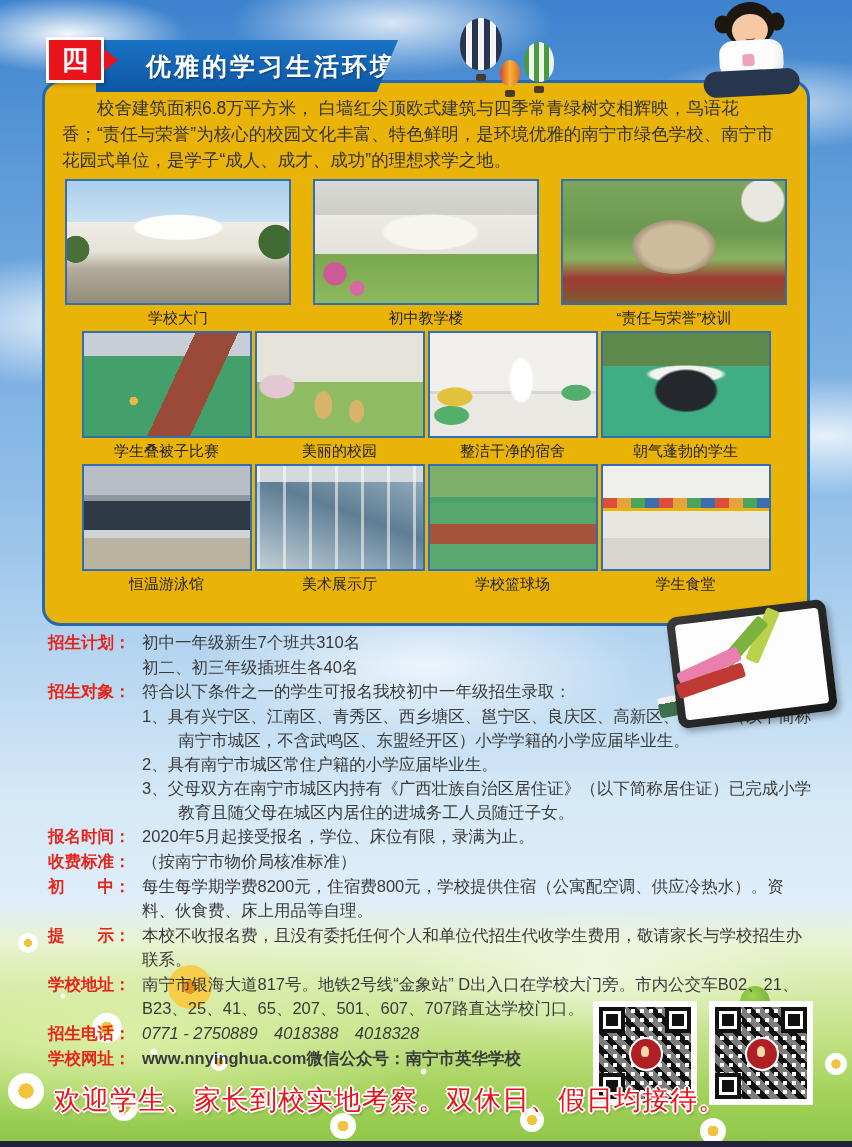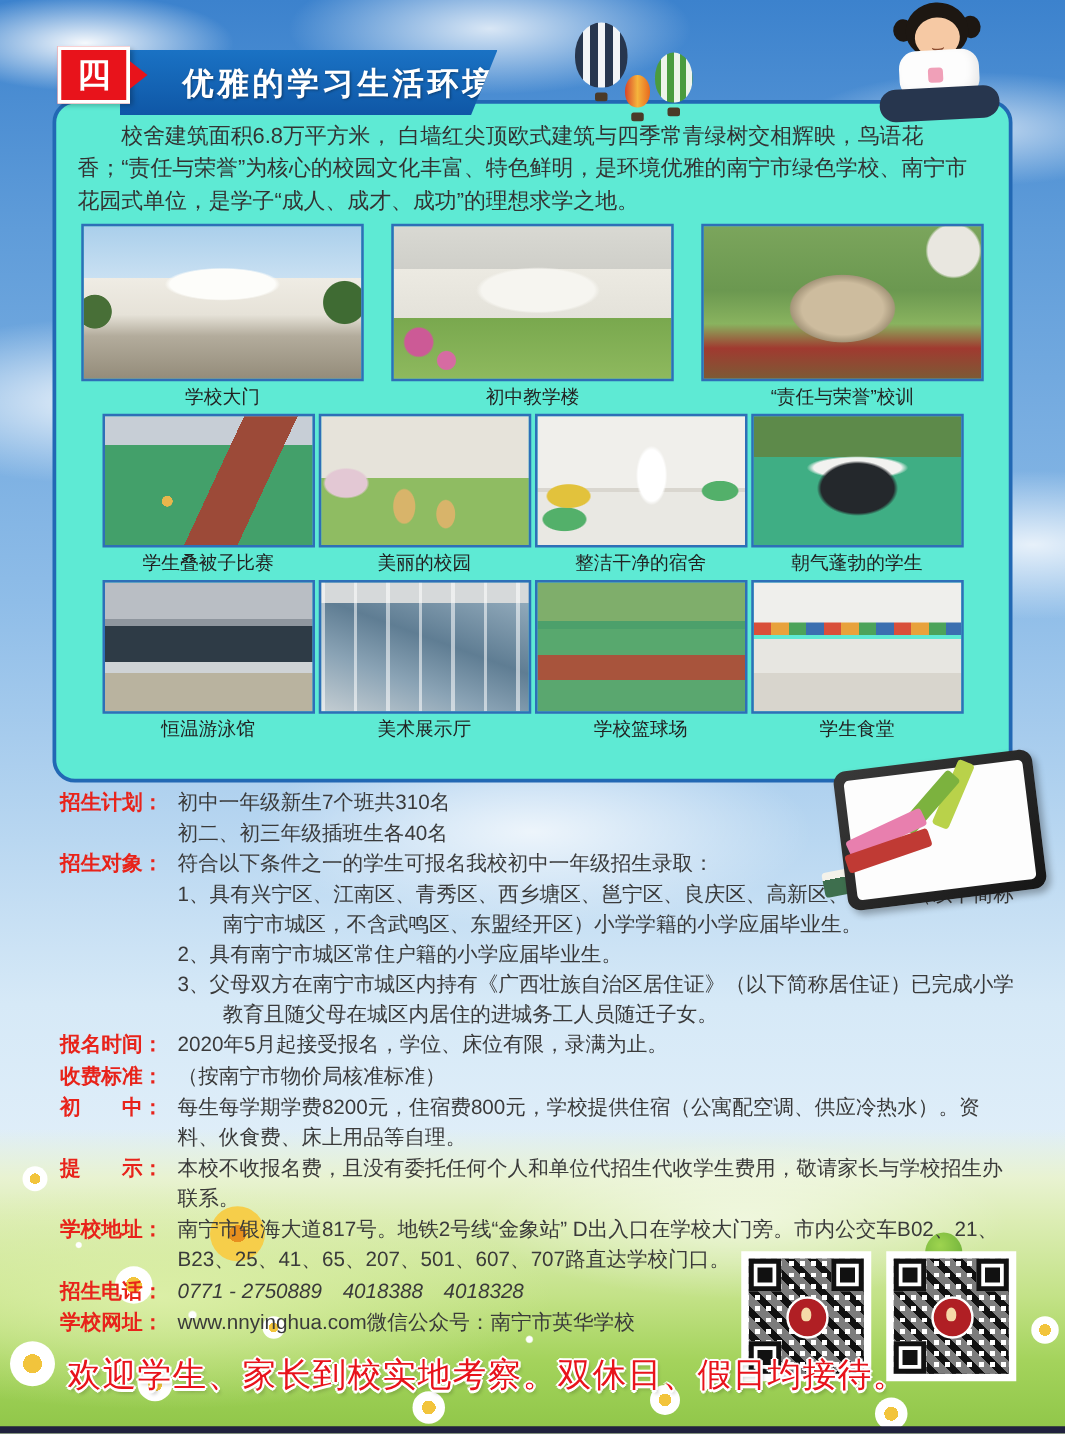--- a/index.html
+++ b/index.html
@@ -56,21 +56,21 @@
   .girl .hair{position:absolute;left:32px;top:0;width:50px;height:44px;background:#1d1712;border-radius:50% 50% 46% 46%;}
   .girl .bun-l{position:absolute;left:22px;top:12px;width:16px;height:18px;background:#1d1712;border-radius:50%;}
   .girl .bun-r{position:absolute;left:76px;top:12px;width:16px;height:18px;background:#1d1712;border-radius:50%;}
   .girl .face{position:absolute;left:39px;top:12px;width:36px;height:32px;background:#f6c9a4;border-radius:50%;}
   .girl .smile{position:absolute;left:52px;top:32px;width:10px;height:5px;border-bottom:2px solid #8a4a2e;border-radius:50%;}
   .girl .shirt{position:absolute;left:25px;top:38px;width:64px;height:38px;background:#fdfdfd;border-radius:14px;box-shadow:inset -4px -4px 8px rgba(0,0,0,.08);}
   .girl .print{position:absolute;left:48px;top:52px;width:12px;height:12px;border-radius:3px;background:#f0a0b8;}
   .girl .pants{position:absolute;left:8px;top:68px;width:96px;height:26px;background:#27364e;border-radius:16px;}
 
   
-  .panel{position:absolute;left:42px;top:80px;width:768px;height:546px;background:#5eead4;border:3px solid #2268b4;border-radius:18px;
+  .panel{position:absolute;left:42px;top:80px;width:768px;height:546px;background:#eab308;border:3px solid #2268b4;border-radius:18px;
     box-sizing:border-box;z-index:3;padding:10px 15px 6px;}
   .intro{font-size:17.5px;line-height:26px;color:#333;text-indent:2em;margin:2px 2px 6px;}
 
   .prow{display:flex;justify-content:center;gap:22px;margin-bottom:4px;}
   .prow4{display:flex;justify-content:center;gap:3px;margin-bottom:4px;}
   .pitem{display:flex;flex-direction:column;align-items:center;}
   .photo{border:2px solid #2e6fb7;box-sizing:border-box;}
   .prow .photo{width:226px;height:126px;}
   .prow4 .photo{width:170px;height:107px;}
   .caption{font-size:15px;color:#222;margin-top:3px;line-height:19px;}
@@ -300,21 +300,21 @@
     <div class="irow">
       <span class="ilabel">学校地址：</span>
       <span class="icontent">南宁市银海大道817号。地铁2号线“金象站” D出入口在学校大门旁。市内公交车B02、21、B23、25、41、65、207、501、607、707路直达学校门口。</span>
     </div>
     <div class="irow">
       <span class="ilabel">招生电话：</span>
       <span class="icontent" style="max-width:430px;font-style:italic;">0771 - 2750889　4018388　4018328</span>
     </div>
     <div class="irow">
       <span class="ilabel">学校网址：</span>
-      <span class="icontent" style="max-width:430px;">www.nnyinghua.com微信公众号：南宁市英华学校</span>
+      <span class="icontent" style="max-width:430px;font-weight:bold;">www.nnyinghua.com微信公众号：南宁市英华学校</span>
     </div>
   </div>
 
   <div class="meadow">
     <div class="flower-yellow" style="left:168px;top:62px;width:44px;height:44px;"></div>
     <div class="daisy" style="left:18px;top:30px;width:20px;height:20px;"></div>
     <div class="daisy" style="left:92px;top:110px;width:30px;height:30px;"></div>
     <div class="daisy" style="left:8px;top:170px;width:36px;height:36px;"></div>
     <div class="daisy" style="left:110px;top:190px;width:28px;height:28px;"></div>
     <div class="daisy" style="left:210px;top:150px;width:18px;height:18px;"></div>

